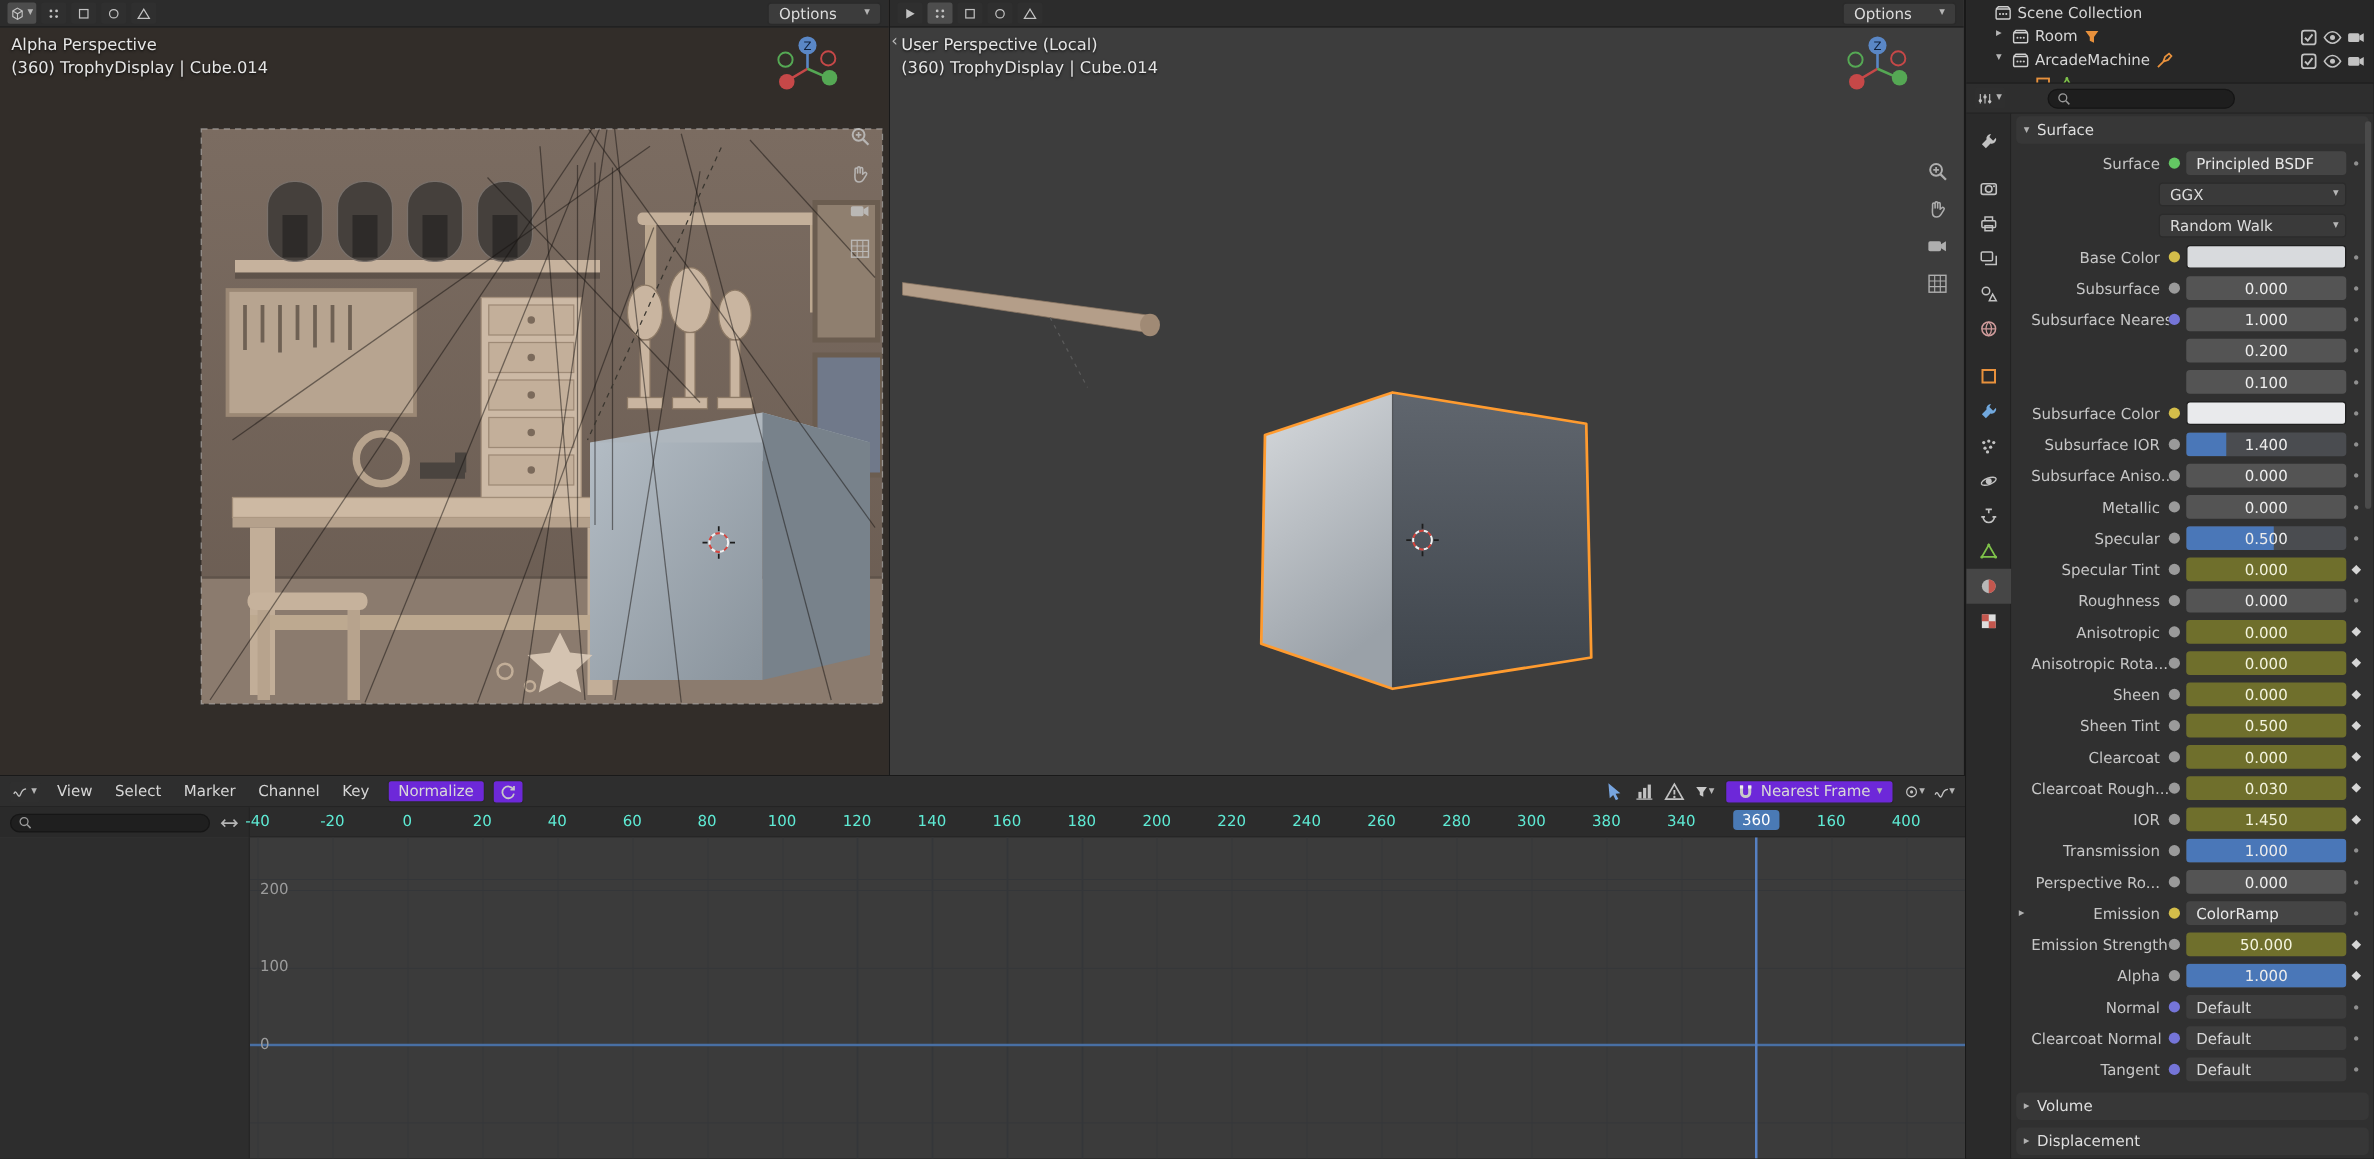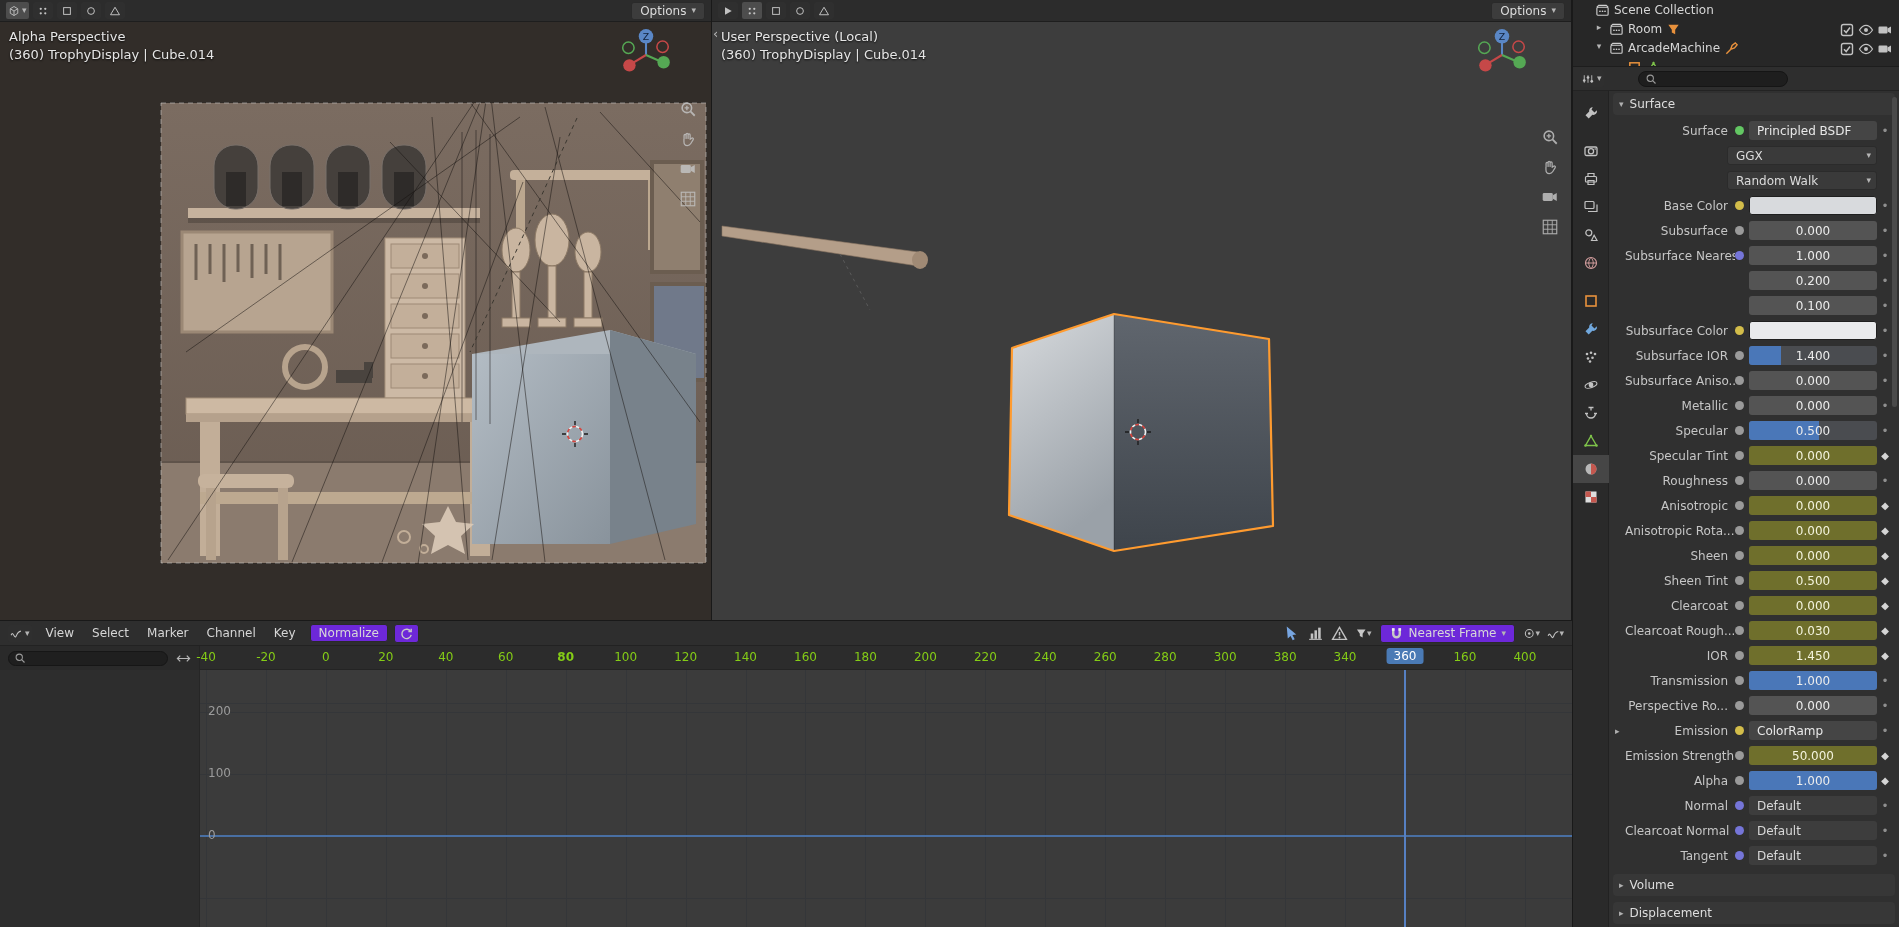--- a/index.html
+++ b/index.html
@@ -7,21 +7,21 @@
 body{font-family:"DejaVu Sans",sans-serif;font-size:12px;color:#d0d0d0}
 #app{position:relative;width:1899px;height:927px;overflow:hidden;background:#1d1d1d}
 section,aside{position:absolute;overflow:hidden}
 
 .vp{background:#3a3a3a}
 .vp-header{position:absolute;left:0;top:0;right:0;height:22px;background:#2c2c2c;border-bottom:1px solid #1e1e1e;display:flex;align-items:center;gap:4px;padding:0 6px;z-index:6}
 .hbtn{display:inline-flex;align-items:center;justify-content:center;gap:2px;height:17px;min-width:20px;background:#2f2f2f;border-radius:2px;padding:0 2px}
 .hbtn.active{background:#4d4d4d}
 .hbtn svg{width:12px;height:12px}
 .chev{font-size:9px;color:#b5b5b5;line-height:1}
-.optpill{margin-left:auto;display:flex;align-items:center;gap:5px;background:#3c3c3c;border:1px solid #2a2a2a;border-radius:3px;padding:1px 8px;color:#dcdcdc;font-size:12px}
+.optpill{margin-left:auto;display:flex;align-items:center;gap:22px;background:#3c3c3c;border:1px solid #2a2a2a;border-radius:3px;padding:1px 8px;color:#dcdcdc;font-size:12px}
 .vp-overlay{position:absolute;left:9px;top:28px;z-index:5;color:#e6e6e6;font-size:13px;line-height:18px;text-shadow:0 1px 2px rgba(0,0,0,.8)}
 .gizmo{position:absolute;width:58px;height:58px;z-index:5}
 .navstack{position:absolute;display:flex;flex-direction:column;gap:12px;z-index:5}
 .nico{width:18px;height:18px;opacity:.85}
 .nico svg,.ic svg,.gico svg,.orbtn svg,.ptab svg{width:100%;height:100%;display:block}
 .ic{width:15px;height:15px;display:inline-flex}
 .sidebar-toggle{position:absolute;left:1px;top:26px;z-index:5;color:#b9b9b9;font-size:13px}
 .scene{position:absolute;left:0;top:0}
 
 #graph{left:0;top:620px;width:1572px;height:307px;background:#3b3b3b;border-top:1px solid #191919}
@@ -31,21 +31,21 @@
 .gmenu{padding:2px 8px;border-radius:3px;color:#d6d6d6}
 .pill{display:inline-flex;align-items:center;gap:5px;background:#6d28d9;border:1px solid #2a2a2a;border-radius:3px;padding:1px 8px;color:#d8d8d8}
 .pill.iconbtn{padding:1px 4px}
 .right-cluster{margin-left:auto;display:flex;align-items:center;gap:8px}
 .hicons{display:inline-flex;align-items:center;gap:7px}
 .gico{width:17px;height:17px;display:inline-flex;align-items:center}
 #graph-rulerrow{position:absolute;left:0;top:25px;right:0;height:24px;display:flex}
 #channel-top{width:200px;height:100%;background:#2a2a2a;border-right:1px solid #242424;display:flex;align-items:center;gap:8px;padding:0 8px}
 .searchpill{flex:1;height:15px;background:#1f1f1f;border:1px solid #161616;border-radius:8px;display:flex;align-items:center;padding:0 5px}
 #ruler{position:relative;flex:1;background:#2c2c2c;border-bottom:1px solid #242424}
-.tick{position:absolute;top:4px;transform:translateX(-50%);color:#84cc16;font-size:12px;white-space:nowrap}
+.tick{position:absolute;top:4px;transform:translateX(-50%);color:#5eead4;font-size:12px;white-space:nowrap}
 .tick.cur{background:#4a7ab5;color:#fff;border-radius:3px;padding:1px 7px;top:2px}
 #graph-body{position:absolute;left:0;top:49px;right:0;bottom:0;display:flex}
 #channel-region{width:200px;background:#2d2d2d;border-right:1px solid #262626}
 #plot{position:relative;flex:1;background:#3b3b3b;
   background-image:repeating-linear-gradient(to right,#343639 0 1px,transparent 1px 59.95px),
                    repeating-linear-gradient(to bottom,#343639 0 1px,transparent 1px 62px);
   background-position:6px 0,0 42px}
 .ylab{position:absolute;left:8px;color:#9b9b9b;font-size:12px}
 .hline{position:absolute;left:0;right:0;top:165px;height:2px;background:#4c79b6;opacity:.85}
 .vline{position:absolute;top:0;bottom:0;width:2px;background:#5680c2}
@@ -505,21 +505,21 @@
             </svg>
           </span>
       </div>
       <div id="ruler">
           <div class="tick" style="left: 6px;">-40</div>
           <div class="tick" style="left: 65.95px;">-20</div>
           <div class="tick" style="left: 125.9px;">0</div>
           <div class="tick" style="left: 185.85px;">20</div>
           <div class="tick" style="left: 245.8px;">40</div>
           <div class="tick" style="left: 305.75px;">60</div>
-          <div class="tick" style="left: 365.7px; font-weight: bold;">80</div>
+          <div class="tick" style="left: 365.7px;">80</div>
           <div class="tick" style="left: 425.65px;">100</div>
           <div class="tick" style="left: 485.6px;">120</div>
           <div class="tick" style="left: 545.55px;">140</div>
           <div class="tick" style="left: 605.5px;">160</div>
           <div class="tick" style="left: 665.45px;">180</div>
           <div class="tick" style="left: 725.4px;">200</div>
           <div class="tick" style="left: 785.35px;">220</div>
           <div class="tick" style="left: 845.3px;">240</div>
           <div class="tick" style="left: 905.25px;">260</div>
           <div class="tick" style="left: 965.2px;">280</div>

